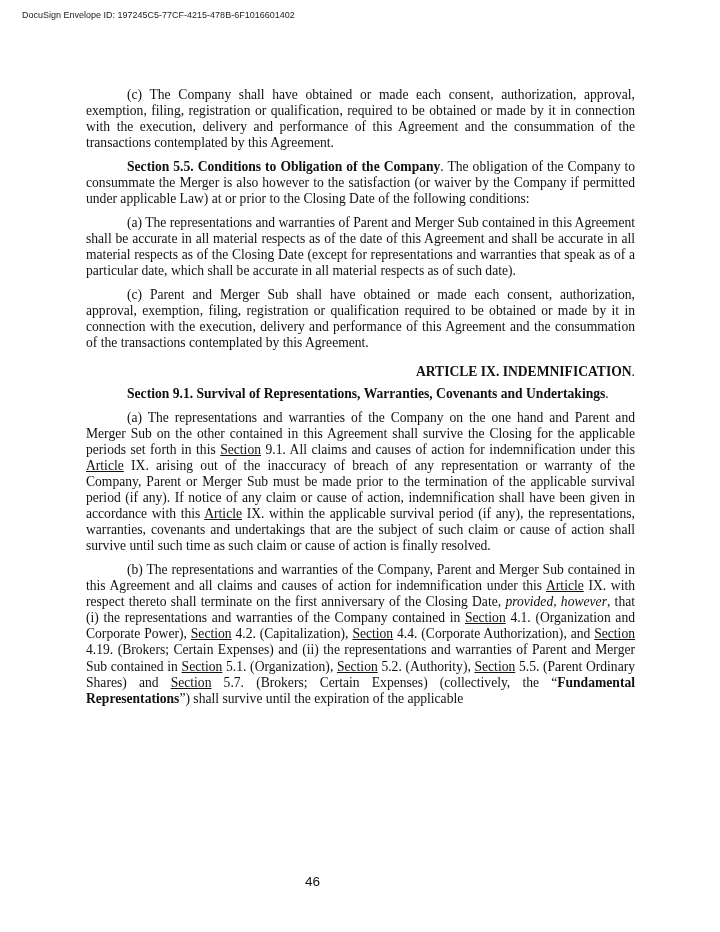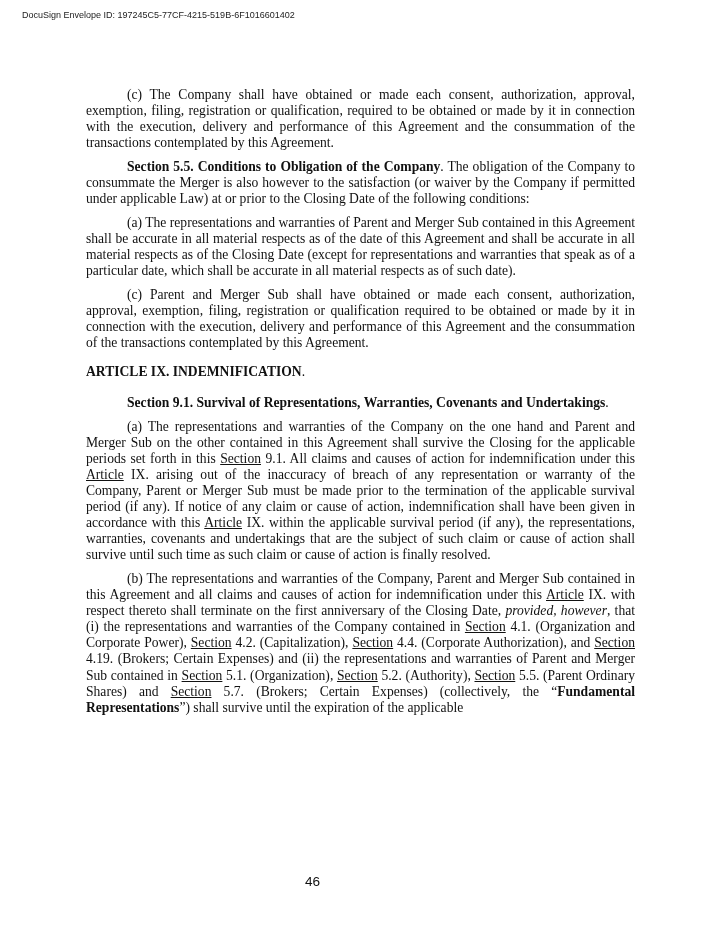--- a/index.html
+++ b/index.html
@@ -7,33 +7,33 @@
   .envelope {
     position: absolute; left: 22px; top: 10px;
     font-family: "Liberation Sans", sans-serif; font-size: 9px; color: #222;
   }
   .page {
     position: absolute; left: 86px; top: 87px; width: 549px;
     font-family: "Liberation Sans", sans-serif; font-size: 13.6px; line-height: 16.1px;
     color: #111;
   }
   .para { margin: 0 0 7.5px 0; text-align: justify; text-indent: 41px; font-family: Liberation Serif, serif; }
-  .para.center { text-align: left; text-indent: 0; margin-top: 13px; margin-bottom: 15px; }
+  .para.center { text-align: right; text-indent: 0; margin-top: 13px; margin-bottom: 6px; }
   b, .b { font-weight: bold; }
   .u { text-decoration: underline; }
   .i { font-style: italic; }
   .pagenum {
     position: absolute; left: 0; width: 625px; top: 874px; text-align: center;
     font-family: "Liberation Sans", sans-serif; font-size: 13.6px; color: #111;
   }
 </style>
 </head>
 <body>
 
-<div class="envelope">DocuSign Envelope ID: 197245C5-77CF-4215-519B-6F1016601402</div>
+<div class="envelope">DocuSign Envelope ID: 197245C5-77CF-4215-478B-6F1016601402</div>
 
 <div class="page">
 
   <p class="para"><span>(c) The Company shall have obtained or made each consent, authorization, approval, exemption, filing, registration or qualification, required to be obtained or made by it in connection with the execution, delivery and performance of this Agreement and the consummation of the transactions contemplated by this Agreement.</span></p>
 
   <p class="para"><span class="b">Section 5.5. Conditions to Obligation of the Company</span><span>. The obligation of the Company to consummate the Merger is also however to the satisfaction (or waiver by the Company if permitted under applicable Law) at or prior to the Closing Date of the following conditions:</span></p>
 
   <p class="para"><span>(a) The representations and warranties of Parent and Merger Sub contained in this Agreement shall be accurate in all material respects as of the date of this Agreement and shall be accurate in all material respects as of the Closing Date (except for representations and warranties that speak as of a particular date, which shall be accurate in all material respects as of such date).</span></p>
 
 

